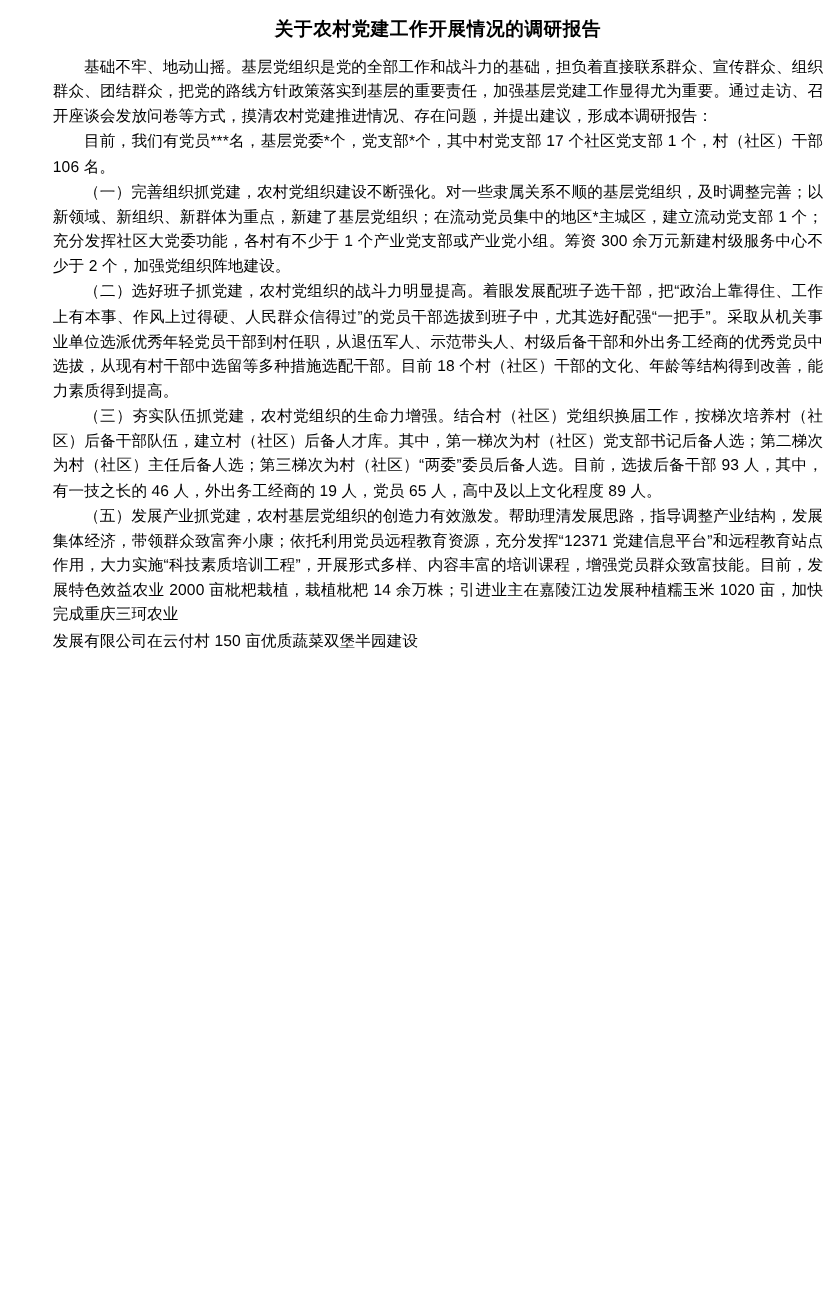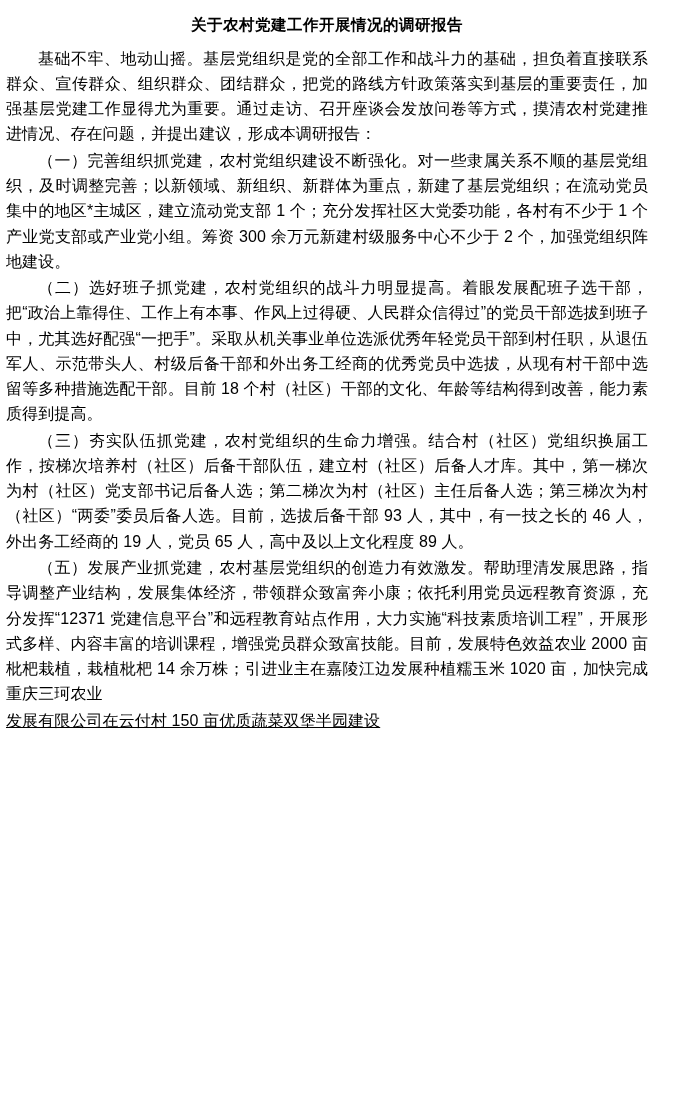--- a/index.html
+++ b/index.html
@@ -11,59 +11,60 @@
     width: 693px;
     height: 1097px;
     overflow: hidden;
     font-family: "Liberation Sans", "DejaVu Sans", sans-serif;
     color: #000000;
   }
   .page {
     width: 654px;
     box-sizing: border-box;
     padding: 10px 6px 0 6px;
+    margin-left: 38px;
   }
   .doc-title {
     text-align: center;
     font-size: 15.5px;
     font-weight: bold;
     letter-spacing: 0.5px;
     margin: 4px 0 10px 0;
     line-height: 1.4;
   }
   p.para {
-    font-size: 16px;
+    font-size: 13px;
     line-height: 1.58;
     margin: 0 0 1px 0;
     text-align: justify;
     text-justify: inter-ideograph;
     letter-spacing: 0.1px;
   }
   p.indent {
     text-indent: 2em;
   }
   .section-head {
     text-indent: 2em;
   }
   .clip-last {
     max-height: 22px;
     overflow: hidden;
-    text-decoration: underline;
   }
 </style>
 </head>
 <body>
 
 <div class="page">
 
   <h1 class="doc-title">关于农村党建工作开展情况的调研报告</h1>
 
   <p class="para indent">基础不牢、地动山摇。基层党组织是党的全部工作和战斗力的基础，担负着直接联系群众、宣传群众、组织群众、团结群众，把党的路线方针政策落实到基层的重要责任，加强基层党建工作显得尤为重要。通过走访、召开座谈会发放问卷等方式，摸清农村党建推进情况、存在问题，并提出建议，形成本调研报告：</p>
 
 
+  <p class="para indent">目前，我们有党员***名，基层党委*个，党支部*个，其中村党支部 17 个社区党支部 1 个，村（社区）干部 106 名。</p>
 
   <p class="para indent">（一）完善组织抓党建，农村党组织建设不断强化。对一些隶属关系不顺的基层党组织，及时调整完善；以新领域、新组织、新群体为重点，新建了基层党组织；在流动党员集中的地区*主城区，建立流动党支部 1 个；充分发挥社区大党委功能，各村有不少于 1 个产业党支部或产业党小组。筹资 300 余万元新建村级服务中心不少于 2 个，加强党组织阵地建设。</p>
 
   <p class="para indent">（二）选好班子抓党建，农村党组织的战斗力明显提高。着眼发展配班子选干部，把“政治上靠得住、工作上有本事、作风上过得硬、人民群众信得过”的党员干部选拔到班子中，尤其选好配强“一把手”。采取从机关事业单位选派优秀年轻党员干部到村任职，从退伍军人、示范带头人、村级后备干部和外出务工经商的优秀党员中选拔，从现有村干部中选留等多种措施选配干部。目前 18 个村（社区）干部的文化、年龄等结构得到改善，能力素质得到提高。</p>
 
   <p class="para indent">（三）夯实队伍抓党建，农村党组织的生命力增强。结合村（社区）党组织换届工作，按梯次培养村（社区）后备干部队伍，建立村（社区）后备人才库。其中，第一梯次为村（社区）党支部书记后备人选；第二梯次为村（社区）主任后备人选；第三梯次为村（社区）“两委”委员后备人选。目前，选拔后备干部 93 人，其中，有一技之长的 46 人，外出务工经商的 19 人，党员 65 人，高中及以上文化程度 89 人。</p>
 
 
   <p class="para indent">（五）发展产业抓党建，农村基层党组织的创造力有效激发。帮助理清发展思路，指导调整产业结构，发展集体经济，带领群众致富奔小康；依托利用党员远程教育资源，充分发挥“12371 党建信息平台”和远程教育站点作用，大力实施“科技素质培训工程”，开展形式多样、内容丰富的培训课程，增强党员群众致富技能。目前，发展特色效益农业 2000 亩枇杷栽植，栽植枇杷 14 余万株；引进业主在嘉陵江边发展种植糯玉米 1020 亩，加快完成重庆三珂农业</p>
 

